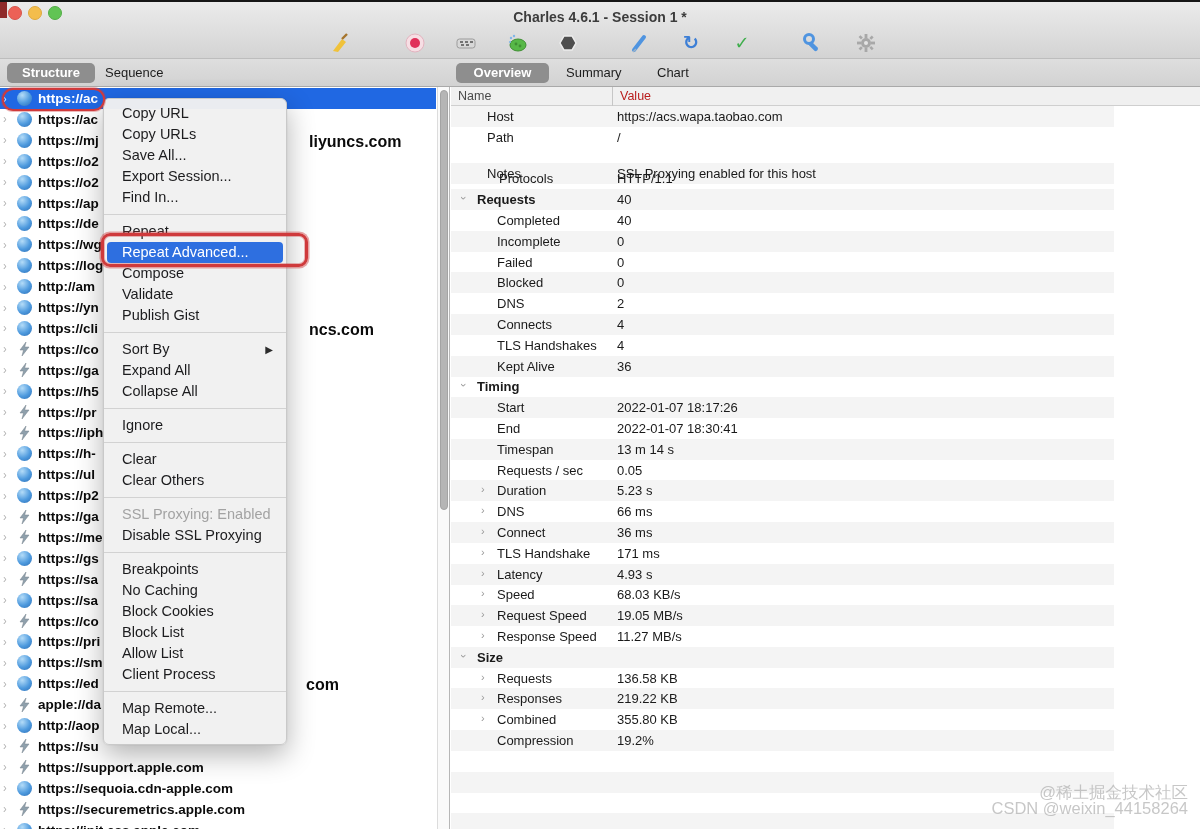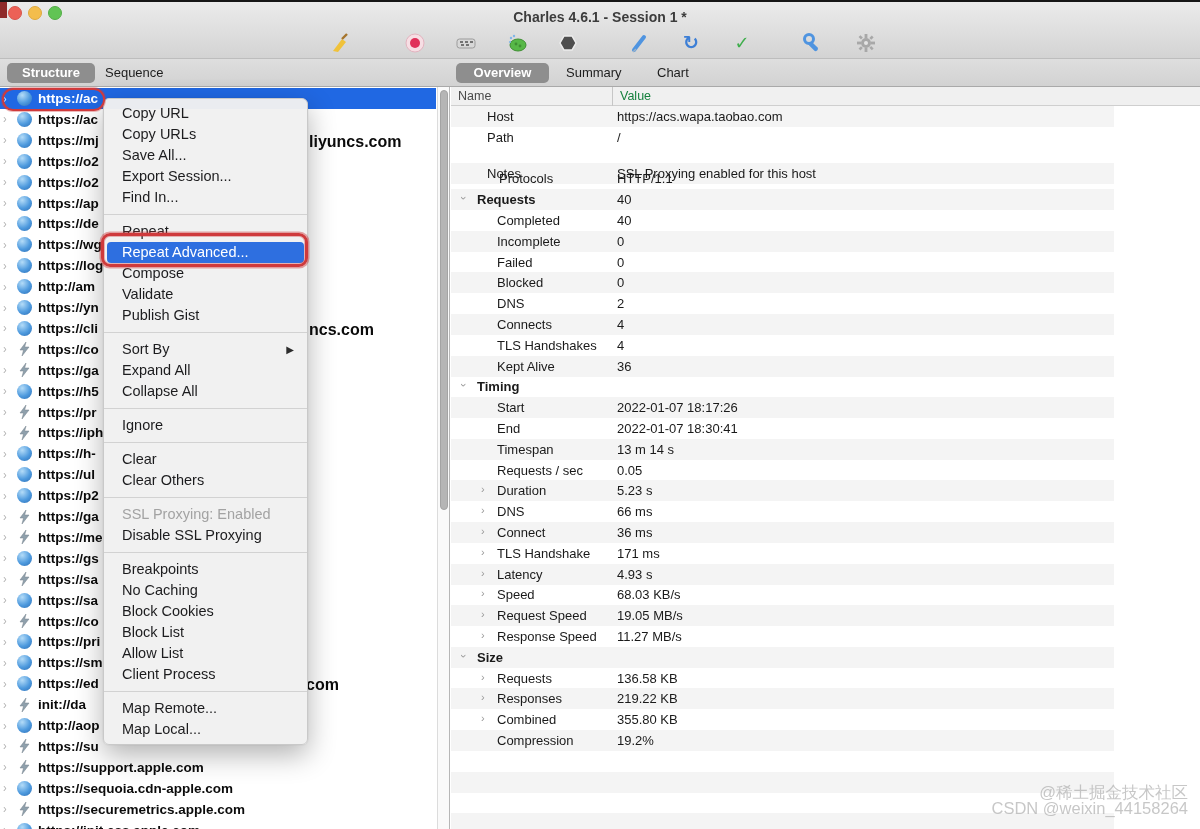--- a/index.html
+++ b/index.html
@@ -32,32 +32,32 @@
   .bolt{width:15px;height:15px;margin:0 6px 0 2px;flex:0 0 15px;display:flex;align-items:center;justify-content:center;}
   .tree-label{font-size:13.5px;font-weight:600;color:#0b0b0b;}
   .tree-row.selected .tree-label{color:#fff;}
   .tree-frag{position:absolute;font-size:16px;font-weight:600;color:#0b0b0b;z-index:5;white-space:nowrap;}
   .tree-scroll-track{position:absolute;left:437px;top:0;width:13px;height:744px;background:#fafafa;border-left:1px solid #dcdcdc;}
   .tree-scroll-thumb{position:absolute;left:2px;top:3px;width:8px;height:420px;border-radius:4px;background:#b5b5b5;border:1px solid #a3a3a3;}
   
   .right-panel{position:absolute;left:451px;top:85px;width:749px;height:744px;background:#fff;overflow:hidden;}
   .rp-header{position:absolute;left:0;top:0;width:749px;height:19px;background:#f0f0f0;border-bottom:1px solid #cfcfcf;}
   .rp-header .h-name{position:absolute;left:7px;top:2px;font-size:12.5px;color:#4a4a4a;}
-  .rp-header .h-value{position:absolute;left:169px;top:2px;font-size:12.5px;color:#15803d;}
+  .rp-header .h-value{position:absolute;left:169px;top:2px;font-size:12.5px;color:#b91c1c;}
   .col-div{position:absolute;left:161px;top:0;width:1px;height:19px;background:#c6c6c6;}
   .table-row{position:absolute;left:0;width:663px;height:21px;}
   .table-row.stripe{background:#f4f4f4;}
   .t-chevron{position:absolute;top:3px;font-size:11px;color:#9a9a9a;}
   .t-chevron.down{transform:rotate(90deg);}
   .t-label{position:absolute;top:3px;font-size:13px;color:#1a1a1a;white-space:nowrap;}
   .t-label.section{font-weight:700;}
   .t-value{position:absolute;left:166px;top:3px;font-size:13px;color:#1a1a1a;white-space:nowrap;}
   .watermark{position:absolute;right:12px;text-align:right;font-size:16.5px;color:rgba(165,165,165,0.62);z-index:6;white-space:nowrap;}
   
-  .context-menu{position:absolute;left:103px;top:96px;width:205px;z-index:10;padding:4px 0;
+  .context-menu{position:absolute;left:103px;top:96px;width:184px;z-index:10;padding:4px 0;
     background:rgba(241,241,241,0.97);border:1px solid #c9c9c9;border-radius:6px;
     box-shadow:0 10px 28px rgba(0,0,0,0.3),0 0 1px rgba(0,0,0,0.25);}
   .menu-item{position:relative;height:21px;line-height:21px;padding-left:18px;font-size:14.5px;color:#1c1c1e;white-space:nowrap;}
   .menu-item.disabled{color:#a3a3a3;}
   .menu-item.highlighted{background:#2e6fe0;color:#fff;margin:0 3px;padding-left:15px;border-radius:4px;}
   .menu-item .sub-arrow{position:absolute;right:13px;top:0;font-size:10px;color:#2c2c2c;}
   .menu-sep{height:13px;position:relative;}
   .menu-sep::after{content:"";position:absolute;left:0;right:0;top:6px;height:1px;background:#d2d2d2;}
   
   .annotation{position:absolute;z-index:20;pointer-events:none;border:3px solid #cf3a3c;}
@@ -336,21 +336,21 @@
         <span class="globe"></span>
         <span class="tree-label">https://ed</span>
       </div>
       <div class="tree-row" style="top: 607.1px;">
         <span class="twisty">›</span>
         <span class="bolt">
           <svg width="11" height="14">
             <polygon points="7,0 1,8 4.5,8 3,14 10,5 5.7,5" fill="#8fa0ac" stroke="#76828c" stroke-width="0.5"></polygon>
           </svg>
         </span>
-        <span class="tree-label">init://da</span>
+        <span class="tree-label">apple://da</span>
       </div>
       <div class="tree-row" style="top: 628px;">
         <span class="twisty">›</span>
         <span class="globe"></span>
         <span class="tree-label">http://aop</span>
       </div>
       <div class="tree-row" style="top: 648.9px;">
         <span class="twisty">›</span>
         <span class="bolt">
           <svg width="11" height="14">

